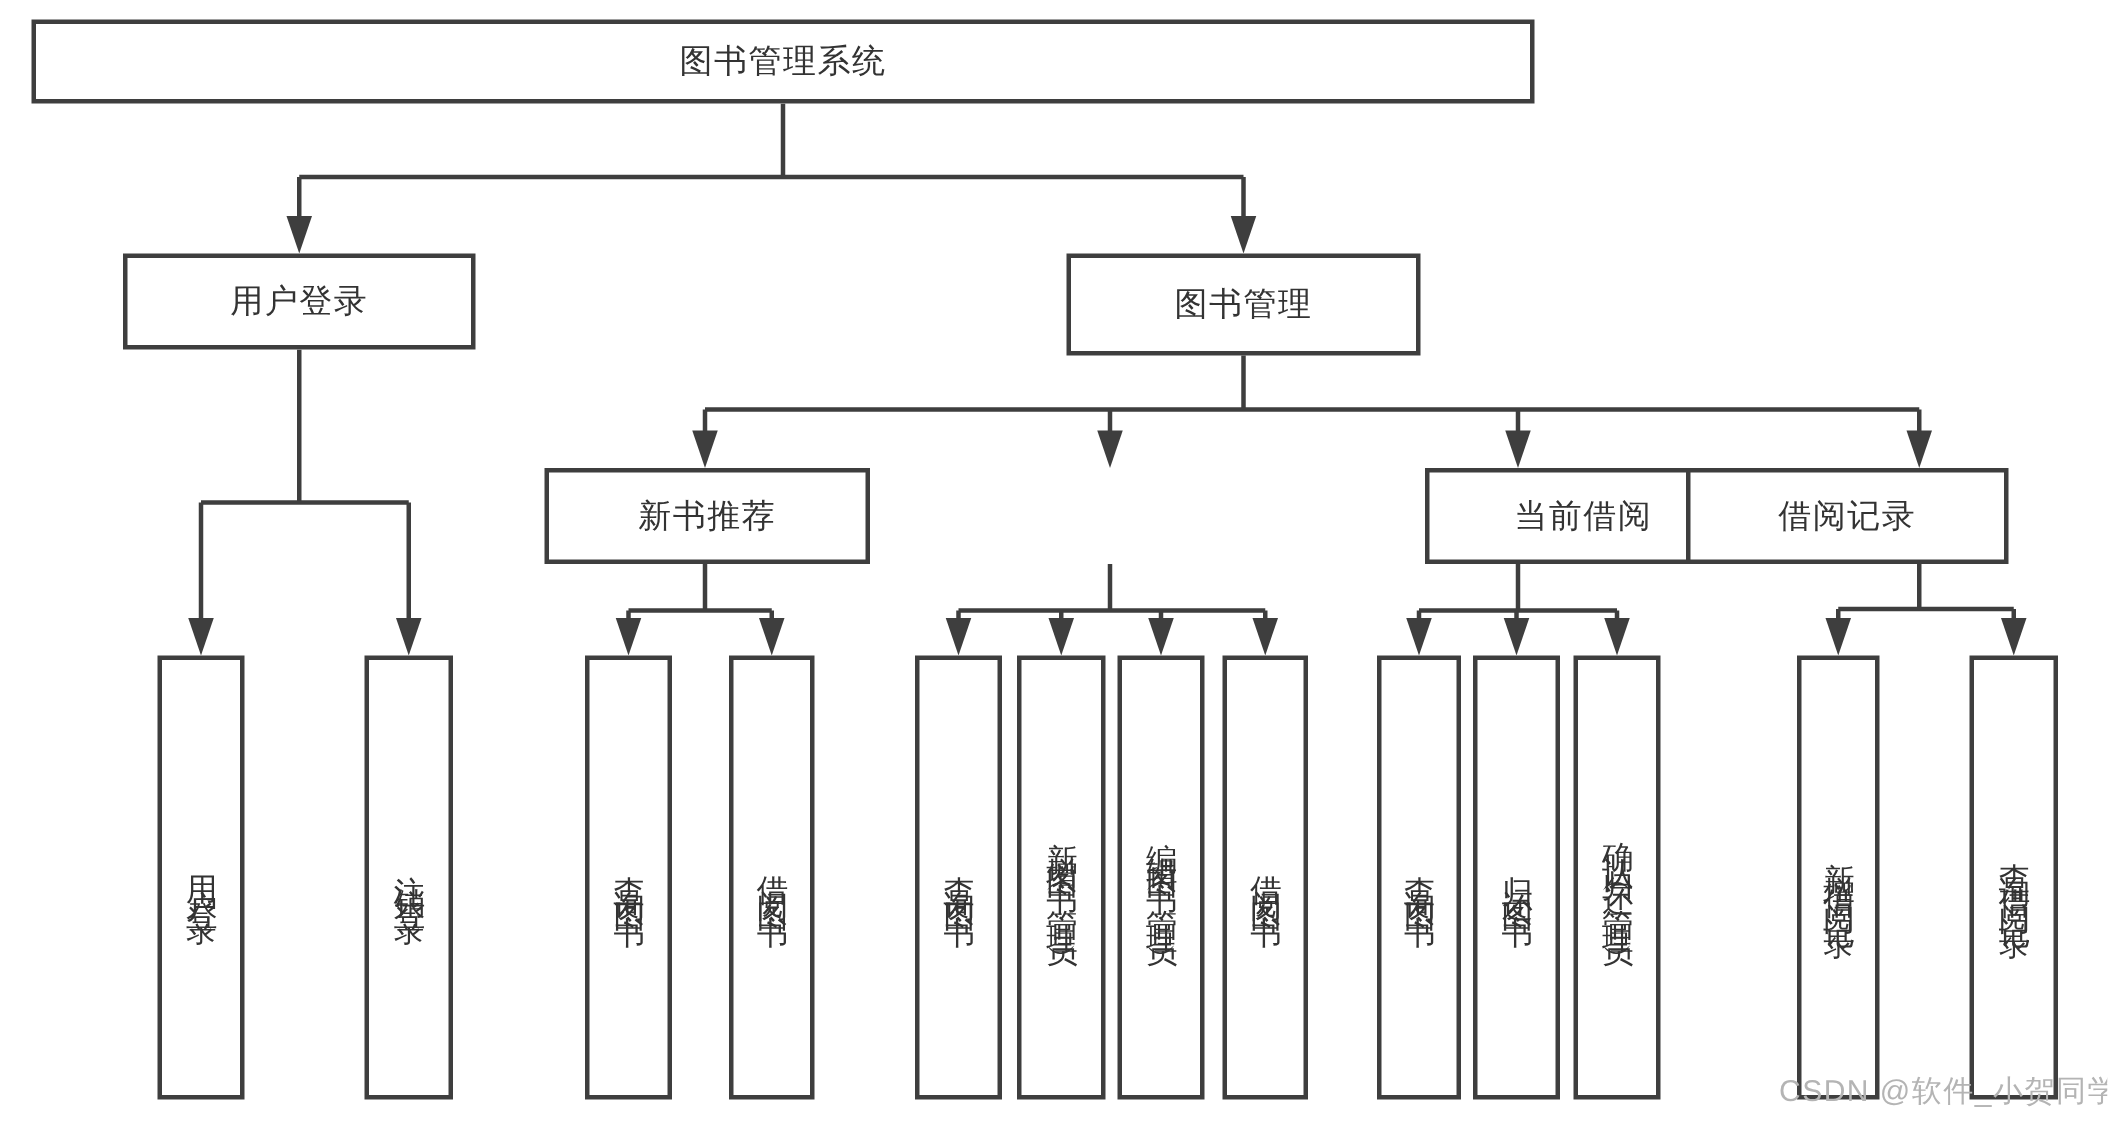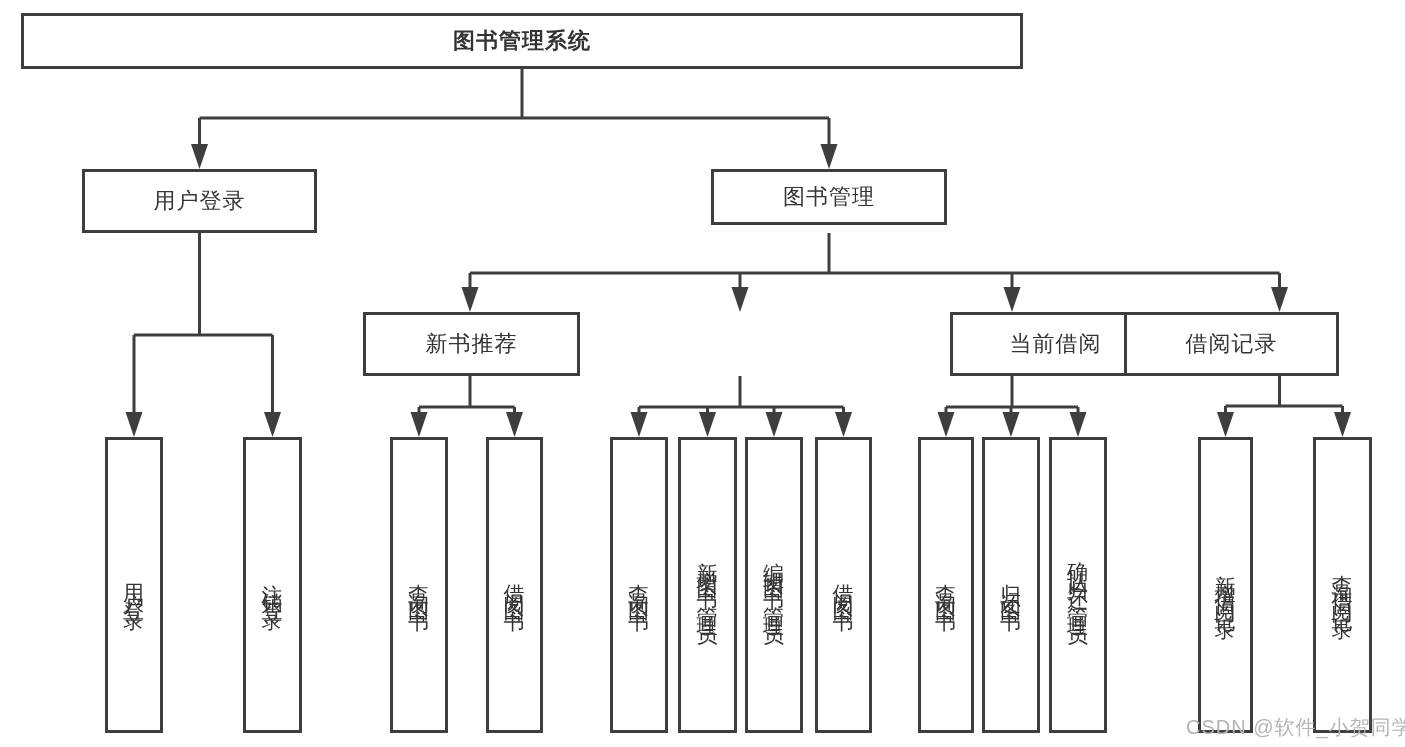--- a/index.html
+++ b/index.html
@@ -114,24 +114,24 @@
     <g>
       <path class="ln" d="M1279.5 376 V406"></path>
       <path class="ln" d="M1225.5 406 H1342.5"></path>
       <path class="ln" d="M1225.5 406 V412"></path>
       <path class="ln" d="M1342.5 406 V412"></path>
       <polygon class="ah" points="1217,412 1234,412 1225.5,437"></polygon>
       <polygon class="ah" points="1334,412 1351,412 1342.5,437"></polygon>
     </g>
   </svg>
 
-  <div class="box h-box" style="left:21px;top:13px;width:1002px;height:56px;font-weight:bold;">图书管理系统</div>
+  <div class="box h-box" style="left:21px;top:13px;width:1002px;height:56px;">图书管理系统</div>
 
   <div class="box h-box" style="left:82px;top:169px;width:235px;height:64px;">用户登录</div>
-  <div class="box h-box" style="left:711px;top:169px;width:236px;height:56px;">图书管理</div>
+  <div class="box h-box" style="left:711px;top:169px;width:236px;height:68px;">图书管理</div>
 
   <div class="box h-box" style="left:363px;top:312px;width:217px;height:64px;text-align:center;">新书推荐</div>
   <div class="box h-box" style="left:950px;top:312px;width:211px;height:64px;">当前借阅</div>
   <div class="box h-box" style="left:1124px;top:312px;width:215px;height:64px;">借阅记录</div>
 
   <div class="box v-box" style="left:105px;top:437px;width:58px;height:296px;">用户登录</div>
   <div class="box v-box" style="left:243px;top:437px;width:59px;height:296px;">注销登录</div>
 
   <div class="box v-box" style="left:390px;top:437px;width:58px;height:296px;">查询图书</div>
   <div class="box v-box" style="left:486px;top:437px;width:57px;height:296px;">借阅图书</div>

